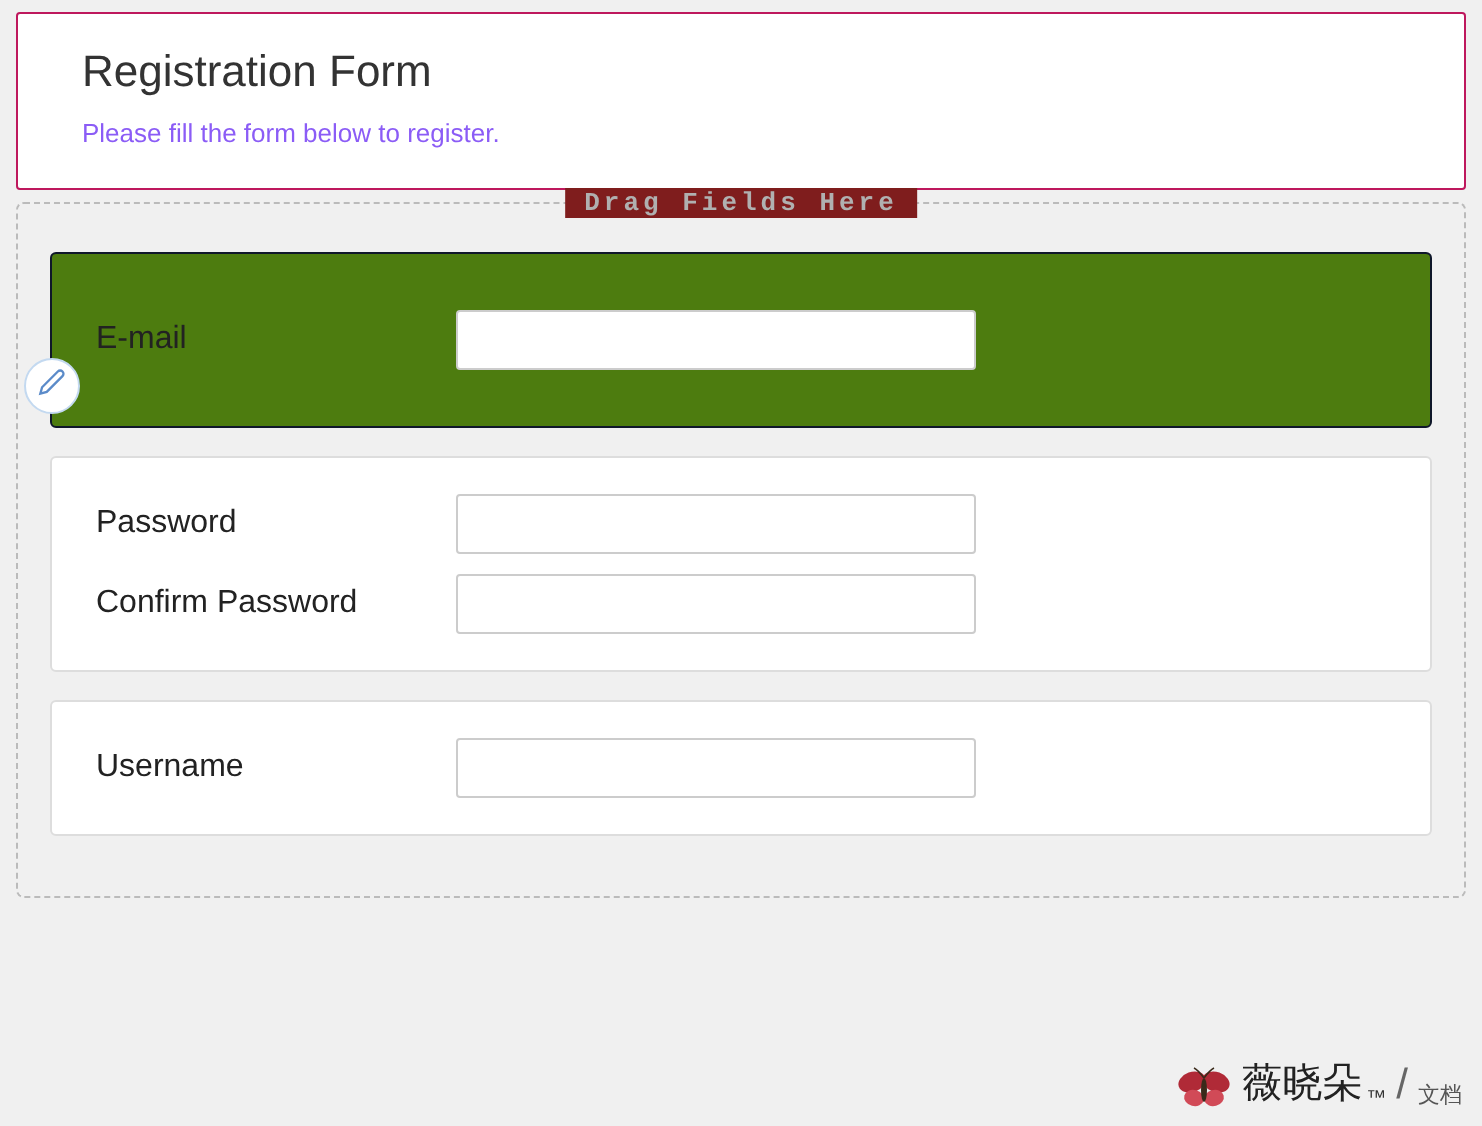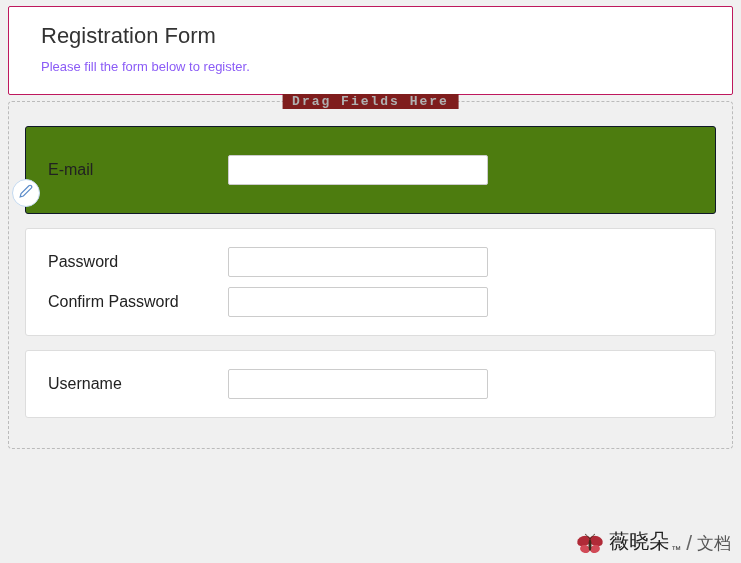--- a/index.html
+++ b/index.html
@@ -140,21 +140,21 @@
       vertical-align: super;
       margin-left: -2px;
     }
     .wm-slash {
       font-size: 21px;
       color: #666;
       margin: 0 1px;
     }
     .wm-doc {
       font-family: "SimSun", serif;
-      font-size: 17px;
+      font-size: 11px;
       color: #555;
     }
   </style>
 </head>
 <body>
 
 <div class="container">
   <div class="header-panel">
     <h1 class="form-title">Registration Form</h1>
     <p class="form-subtitle">Please fill the form below to register.</p>

